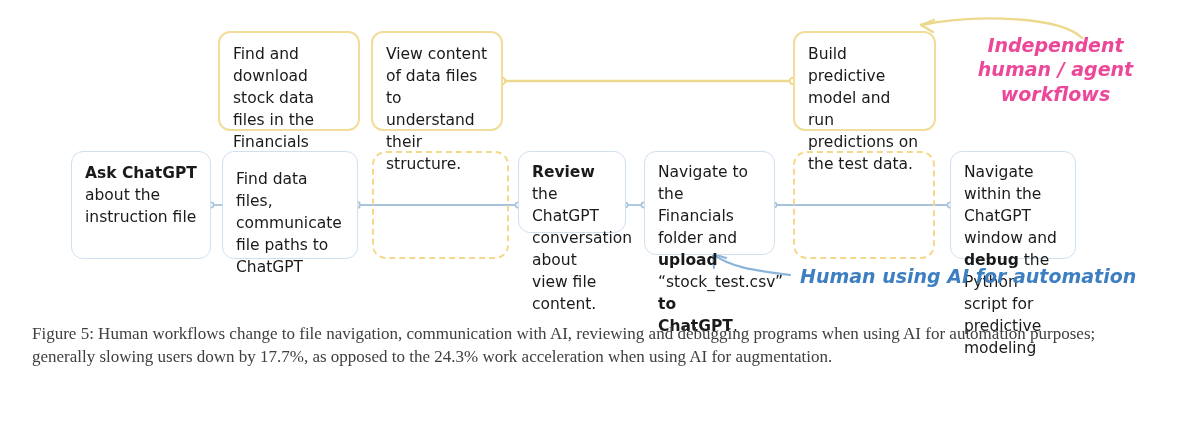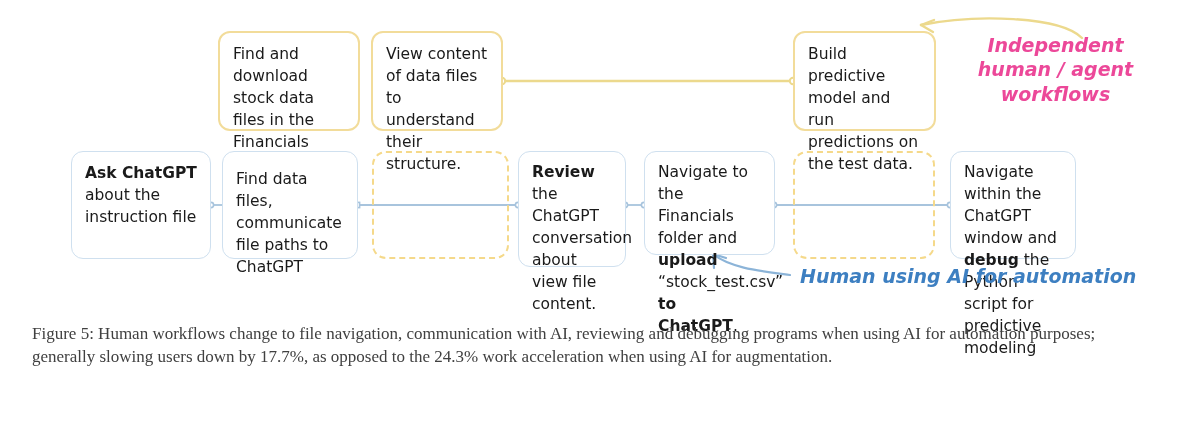--- a/index.html
+++ b/index.html
@@ -114,21 +114,21 @@
     <div class="node node-blue" style="left:71px;top:151px;width:140px;height:108px;">
       <b>Ask ChatGPT</b><span> about the instruction file</span>
     </div>
 
     <div class="node node-blue" style="left:222px;top:151px;width:136px;height:108px;padding-top:16px;">
       <span>Find data files, communicate file paths to ChatGPT</span>
     </div>
 
     <div class="node node-dashed" style="left:372px;top:151px;width:137px;height:108px;"></div>
 
-    <div class="node node-blue" style="left:518px;top:151px;width:108px;height:116px;padding-top:9px;">
+    <div class="node node-blue" style="left:518px;top:151px;width:108px;height:82px;padding-top:9px;">
       <b>Review</b><span> the ChatGPT conversation about view file content.</span>
     </div>
 
     <div class="node node-blue" style="left:644px;top:151px;width:131px;height:104px;padding-top:9px;">
       <span>Navigate to the Financials folder and </span><b>upload</b><span> “stock_test.csv” </span><b>to ChatGPT</b><span>.</span>
     </div>
 
     <div class="node node-dashed" style="left:793px;top:151px;width:142px;height:108px;"></div>
 
     <div class="node node-blue" style="left:950px;top:151px;width:126px;height:108px;padding-top:9px;">

